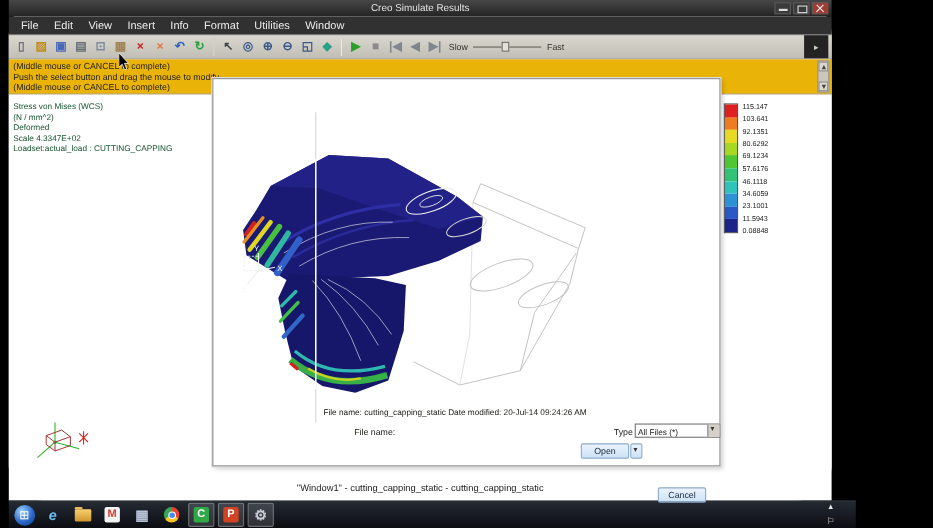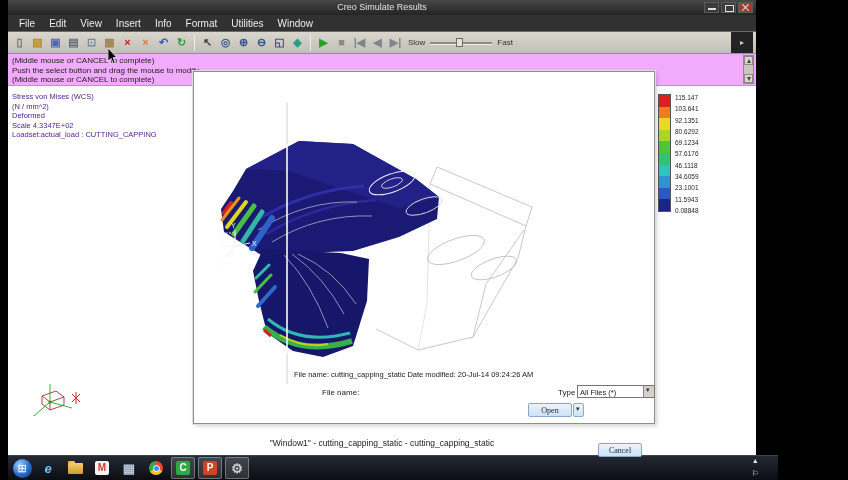--- a/index.html
+++ b/index.html
@@ -30,33 +30,33 @@
   .tb-icon{width:17px;height:17px;line-height:17px;text-align:center;font-size:11px;font-weight:bold;cursor:pointer;}
   .tb-sep{width:1px;height:16px;background:#8f8b82;border-right:1px solid #efede8;margin:0 3px;}
   .speed-label{font-size:8px;color:#33312c;margin:0 4px;}
   .slider{position:relative;width:62px;height:11px;margin:0 1px;}
   .slider::before{content:"";position:absolute;left:0;right:0;top:5px;height:2px;background:#8f8b82;border-bottom:1px solid #f0eee9;}
   .thumb{position:absolute;left:26px;top:1px;width:7px;height:9px;background:#e4e1da;border:1px solid #6f6b63;}
   .tb-dark{margin-left:auto;width:22px;height:21px;background:#232323;display:flex;align-items:center;justify-content:center;}
   .tb-dark::after{content:"▸";color:#cfcfcf;font-size:8px;}
 
   
-  .msgarea{position:absolute;left:0;top:54px;width:748px;height:32px;background:#f0abfc;border-bottom:1px solid #a8a49c;padding:2px 4px;}
+  .msgarea{position:absolute;left:0;top:54px;width:748px;height:32px;background:#eab308;border-bottom:1px solid #a8a49c;padding:2px 4px;}
   .msg-line{font-size:8px;line-height:9.5px;color:#24231f;white-space:nowrap;}
   .msg-scroll{position:absolute;right:2px;top:1px;width:11px;height:29px;background:#cac6be;border:1px solid #8f8b82;}
   .arr{position:absolute;left:0;width:9px;height:9px;background:#d9d6cf;border:1px solid #8f8b82;}
   .arr.up{top:0;}
   .arr.down{bottom:0;}
   .arr.up::after,.arr.down::after{content:"";position:absolute;left:2px;border-left:2.5px solid transparent;border-right:2.5px solid transparent;}
   .arr.up::after{top:2px;border-bottom:4px solid #444;}
   .arr.down::after{top:2px;border-top:4px solid #444;}
 
   
   .main{position:absolute;left:0;top:86px;width:748px;height:369px;background:#fff;}
-  .result-info{position:absolute;left:4px;top:6px;color:#4c1d95;}
+  .result-info{position:absolute;left:4px;top:6px;color:#14532d;}
   .result-info div{font-size:7.5px;line-height:9.5px;white-space:nowrap;}
   .caption{position:absolute;left:0;top:352px;width:748px;text-align:center;font-size:8.5px;color:#222;}
 
   
   .legend{position:absolute;left:650px;top:8px;display:flex;}
   .legend-bands{width:13px;height:118px;border:1px solid #555;display:flex;flex-direction:column;}
   .band{flex:1;}
   .legend-labels{height:120px;margin-left:4px;display:flex;flex-direction:column;justify-content:space-between;}
   .lab{font-size:6.5px;line-height:7px;color:#1e1e1e;white-space:nowrap;}
 
@@ -69,21 +69,21 @@
   .dlg-info{position:absolute;left:4px;top:0;font-size:7.5px;color:#20201c;white-space:nowrap;}
   .dlg-label{position:absolute;top:18px;color:#20201c;}
   .dlg-label.fname{left:4px;padding-left:28px;}
   .dlg-label.type{left:268px;}
   .dlg-input{position:absolute;left:44px;top:15px;width:191px;height:13px;background:#fff;border:1px solid #767676;padding:1px 2px;overflow:hidden;}
   .dlg-input .sel{background:#26261e;color:#f2eecb;font-size:8px;line-height:9px;padding:0 1px;white-space:nowrap;}
   .dlg-select{position:absolute;left:287px;top:15px;width:78px;height:13px;background:#fff;border:1px solid #767676;}
   .dlg-select .val{position:absolute;left:2px;top:1.5px;font-size:7.5px;color:#222;white-space:nowrap;}
   .dlg-select .dd{position:absolute;right:0;top:0;width:11px;height:11px;background:#d4d0c8;border-left:1px solid #888;}
   .dlg-select .dd::after{content:"▾";position:absolute;left:2px;top:0px;font-size:7px;color:#333;}
-  .dlg-btn{position:absolute;top:33px;width:44px;height:14px;line-height:13px;text-align:center;background:linear-gradient(#eaf3fc,#cde2f6);border:1px solid #89a8cc;border-radius:2px;color:#18283a;cursor:pointer;font-family:Liberation Serif, serif;}
+  .dlg-btn{position:absolute;top:33px;width:44px;height:14px;line-height:13px;text-align:center;background:linear-gradient(#eaf3fc,#cde2f6);border:1px solid #89a8cc;border-radius:2px;color:#18283a;cursor:pointer;}
   .dlg-btn.open{left:238px;}
   .dlg-btn.cancel{left:308px;margin-top:40px;}
   .dlg-open-arrow{position:absolute;left:283px;top:33px;width:11px;height:14px;background:linear-gradient(#eaf3fc,#cde2f6);border:1px solid #89a8cc;border-radius:2px;}
   .dlg-open-arrow::after{content:"▾";position:absolute;left:2px;top:1px;font-size:7px;color:#333;}
 
   .spin-axes{position:absolute;left:12px;top:292px;}
 
   
   .cursor{position:absolute;left:100px;top:48px;z-index:20;}
 

